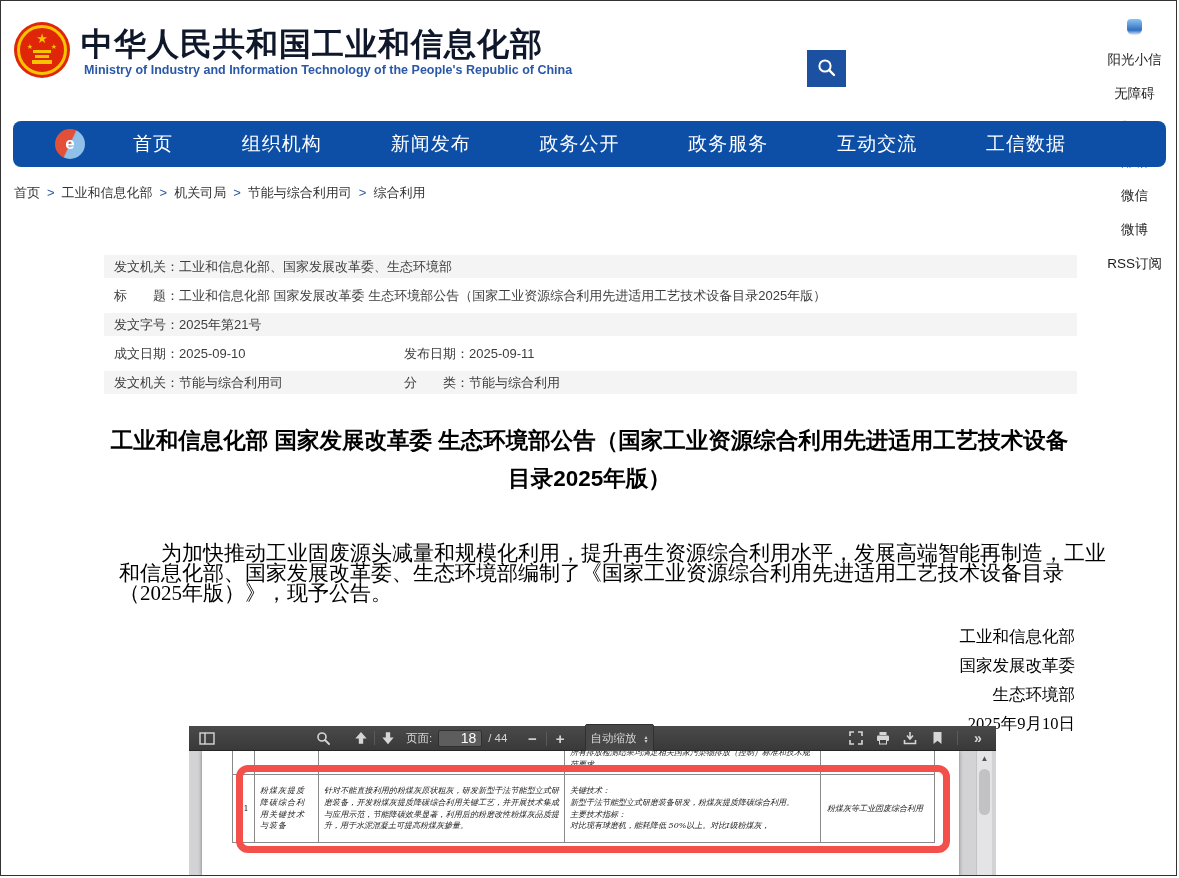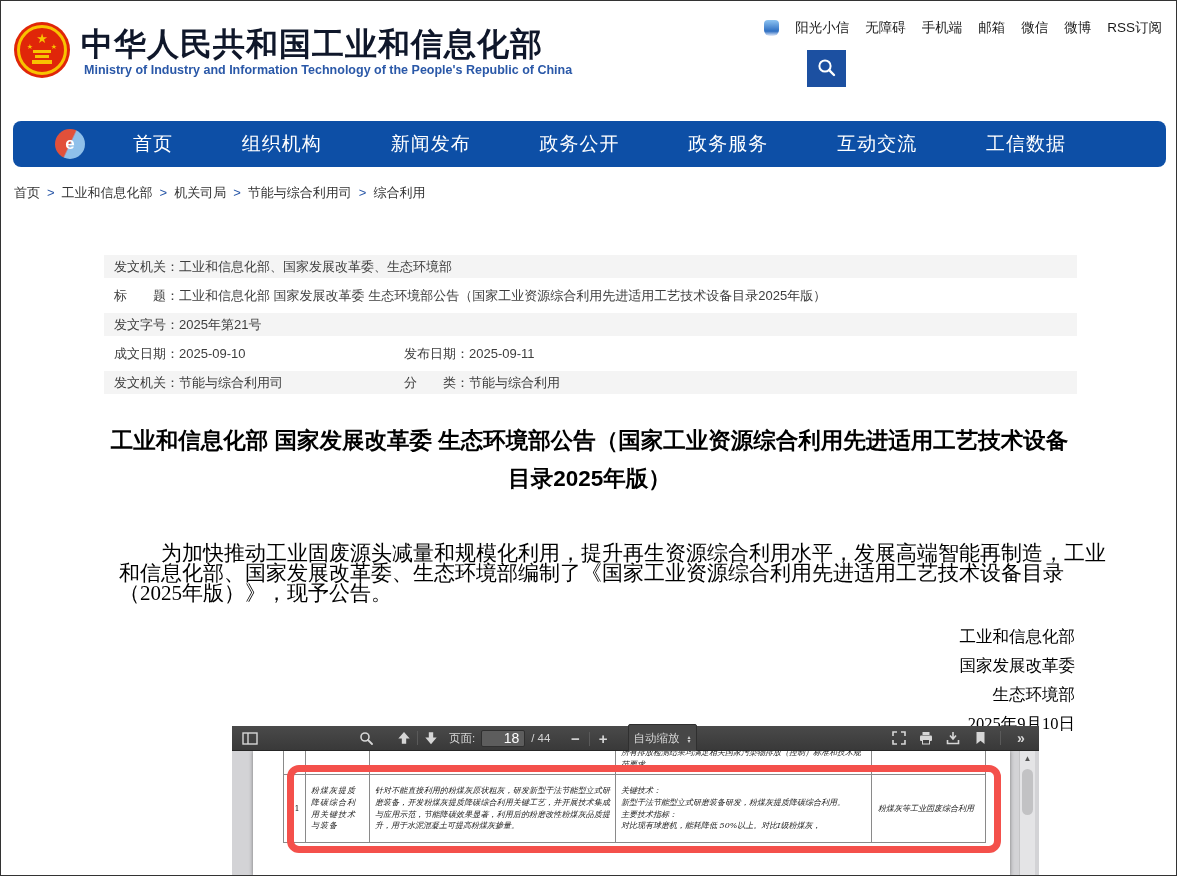--- a/index.html
+++ b/index.html
@@ -8,21 +8,21 @@
   #viewport { position:relative; width:1177px; height:876px; background:#fff;
               border:1px solid #333; overflow:hidden; }
 
   
   .emblem { position:absolute; left:10px; top:20px; width:62px; height:59px; }
   .site-title { position:absolute; left:80px; top:22px; font-size:32px; font-weight:bold;
                 color:#0f172a; letter-spacing:1px; white-space:nowrap; }
   .site-subtitle { position:absolute; left:83px; top:62px; font-size:12.5px; font-weight:bold;
                    color:#2a58a8; white-space:nowrap; }
   .top-links { position:absolute; top:18px; right:14px; display:flex; align-items:center;
-               gap:16px; font-size:13.5px; color:#1a1a1a; }
+               gap:16px; font-size:13.5px; color:#1a1a1a;flex-direction:column; }
   .top-links span.link { cursor:pointer; white-space:nowrap; }
   .assistant-icon { width:15px; height:16px; border-radius:4px 4px 6px 6px;
     background:linear-gradient(180deg,#8ec4f2 0%,#2f6fc2 70%,#e8eefb 100%); display:inline-block; }
   .search-bar { position:absolute; top:49px; right:12px; width:357px; height:37px; display:flex; }
   .search-input { flex:1; border:1px solid #c9c9c9; border-right:none; padding:0 10px;
                   font-size:14px; color:#555; outline:none; }
   .search-input::placeholder { color:#9a9a9a; }
   .search-btn { width:39px; height:37px; background:#1c50a1; border:none; cursor:pointer;
                 display:flex; align-items:center; justify-content:center; }
 
@@ -55,21 +55,21 @@
   .article-title { position:absolute; left:100px; top:421px; width:977px; text-align:center;
                    font-size:22.5px; font-weight:bold; color:#000; line-height:38px; }
   .article-body { position:absolute; left:88px; top:542px; width:1002px; font-size:21px;
                   line-height:20px; color:#000; text-indent:2em;
                   font-family:"Liberation Serif",serif;margin-left:30px; }
   .signatures { position:absolute; right:101px; top:621px; text-align:right; font-size:16.5px;
                 line-height:29px; color:#000; font-family:"Liberation Serif",serif; }
 
   
   .pdf-embed { position:absolute; left:188px; top:725px; width:807px; height:151px;
-               background:#d3d3d6;margin-left:43px; }
+               background:#d3d3d6; }
   .pdf-toolbar { position:relative; height:25px; background:linear-gradient(#4a4a4a,#393939);
                  border-bottom:1px solid #262626; display:flex; align-items:center;
                  color:#d6d6d6; font-size:11.5px; padding:0 8px; }
   .tb-btn { display:flex; align-items:center; justify-content:center; height:20px; min-width:20px;
             cursor:pointer; color:#d6d6d6; }
   .tb-sep { width:1px; height:14px; background:#272727; border-right:1px solid #5a5a5a; margin:0 3px; }
   .tb-gap-lg { width:96px; }
   .tb-gap-md { width:18px; }
   .page-label { margin:0 6px 0 8px; white-space:nowrap; }
   .page-input { width:44px; height:17px; background:#5d5d5d; border:1px solid #2f2f2f;
@@ -79,21 +79,21 @@
   .tb-center { position:absolute; left:333px; top:0; height:25px; display:flex; align-items:center; }
   .zoom-glyph { font-size:15px; font-weight:bold; padding:0 6px; cursor:pointer; }
   .zoom-select { height:18px; margin-left:14px; background:#474747; border:1px solid #2f2f2f;
                  border-radius:2px; display:flex; align-items:center; padding:14px 5px; gap:8px;
                  cursor:pointer; }
   .select-caret { display:flex; flex-direction:column; line-height:4px; font-size:6px; color:#cfcfcf; }
   .tb-right { margin-left:auto; display:flex; align-items:center; gap:7px; }
   .more-glyph { font-size:14px; font-weight:bold; }
 
   .pdf-content { position:relative; height:125px; overflow:hidden; }
-  .pdf-page { position:absolute; left:21px; top:0; width:757px; height:125px; background:#fff;
+  .pdf-page { position:absolute; left:13px; top:0; width:757px; height:125px; background:#fff;
               box-shadow:0 0 4px rgba(0,0,0,.45); }
   .pdf-scrollbar { position:absolute; right:4px; top:0; width:16px; height:125px;
                    background:#e4e4e6; border-left:1px solid #c4c4c6; }
   .scroll-up { height:16px; text-align:center; font-size:8px; color:#555; line-height:16px; cursor:pointer; }
   .scroll-thumb { margin:2px 2px; height:46px; background:#c2c2c4; border-radius:6px; cursor:pointer; }
 
   .pdf-table { position:absolute; left:30px; top:-13px; width:702px; border-collapse:collapse;
                table-layout:fixed; font-family:"DejaVu Serif",serif; font-style:italic;
                color:#222; }
   .pdf-table td { border:1px solid #8a8a8a; vertical-align:middle; font-size:8px;

